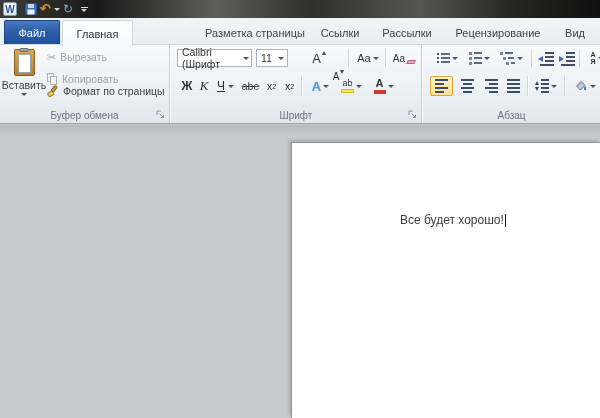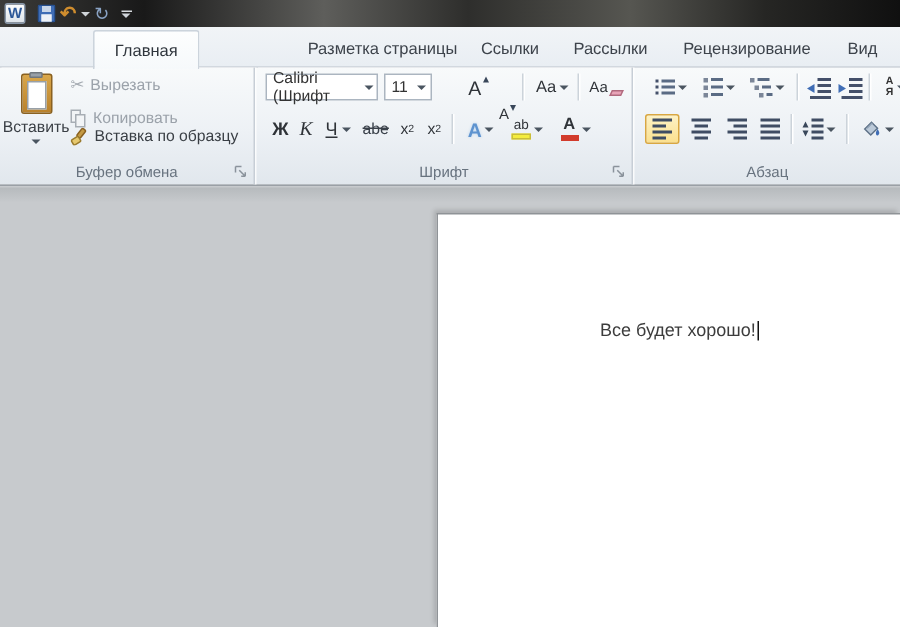--- a/index.html
+++ b/index.html
@@ -149,20 +149,21 @@
     <div class="tb-btn">
       <span class="redo-glyph">↻</span>
     </div>
     <div class="qat-menu">
       <span class="qat-bar"></span>
       <span class="dar light"></span>
     </div>
   </div>
 
   <div class="tabrow">
+    <div class="tab-file">Файл</div>
     <div class="tab active" style="left:62px;width:71px;">Главная</div>
     <div class="tab" style="left:137px;width:63px;margin-top:24px;">Вставка</div>
     <div class="tab" style="left:202px;width:106px;text-align:center;">Разметка страницы</div>
     <div class="tab" style="left:310px;width:60px;">Ссылки</div>
     <div class="tab" style="left:372px;width:70px;">Рассылки</div>
     <div class="tab" style="left:444px;width:108px;">Рецензирование</div>
     <div class="tab" style="left:554px;width:42px;">Вид</div>
   </div>
 
   <div class="ribbon">
@@ -185,21 +186,21 @@
             <i></i>
             <i></i>
           </span>
         <span>Копировать</span>
       </div>
       <div class="sbtn" style="top:38px;">
         <svg width="12" height="12">
           <rect x="5.5" y="0.5" width="3" height="6.5" rx="1" fill="#c59a44" stroke="#8a6120" transform="rotate(38 7 4)"></rect>
           <rect x="1" y="7" width="5.5" height="4" rx="1" fill="#e6c86e" stroke="#9a7b2e" transform="rotate(-32 3.5 9)"></rect>
         </svg>
-        <span>Вставка по образцу</span>
+        <span>Формат по страницы</span>
       </div>
       <div class="glabel">Буфер обмена</div>
       <svg class="launcher" width="9" height="9">
         <path d="M1 1 H5 M1 1 V5" stroke="#8a929b" fill="none"></path>
         <path d="M3.5 3.5 L7.5 7.5 M7.5 7.5 V4.8 M7.5 7.5 H4.8" stroke="#8a929b" fill="none"></path>
       </svg>
     </section>
 
     <section class="group g-font">
       <div class="combo c-name">

